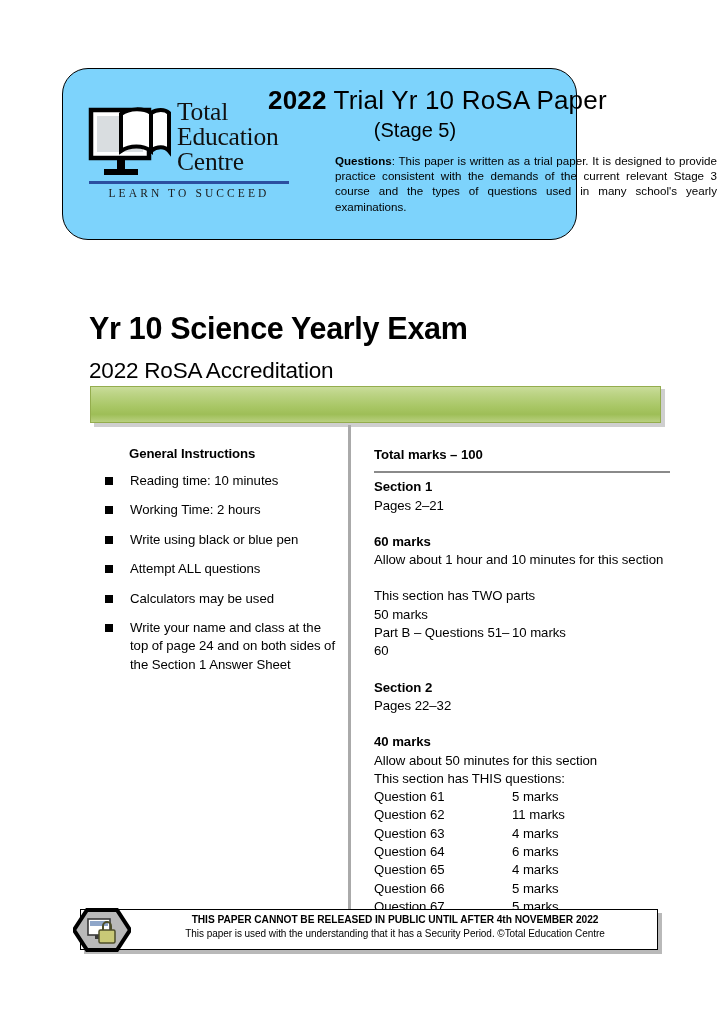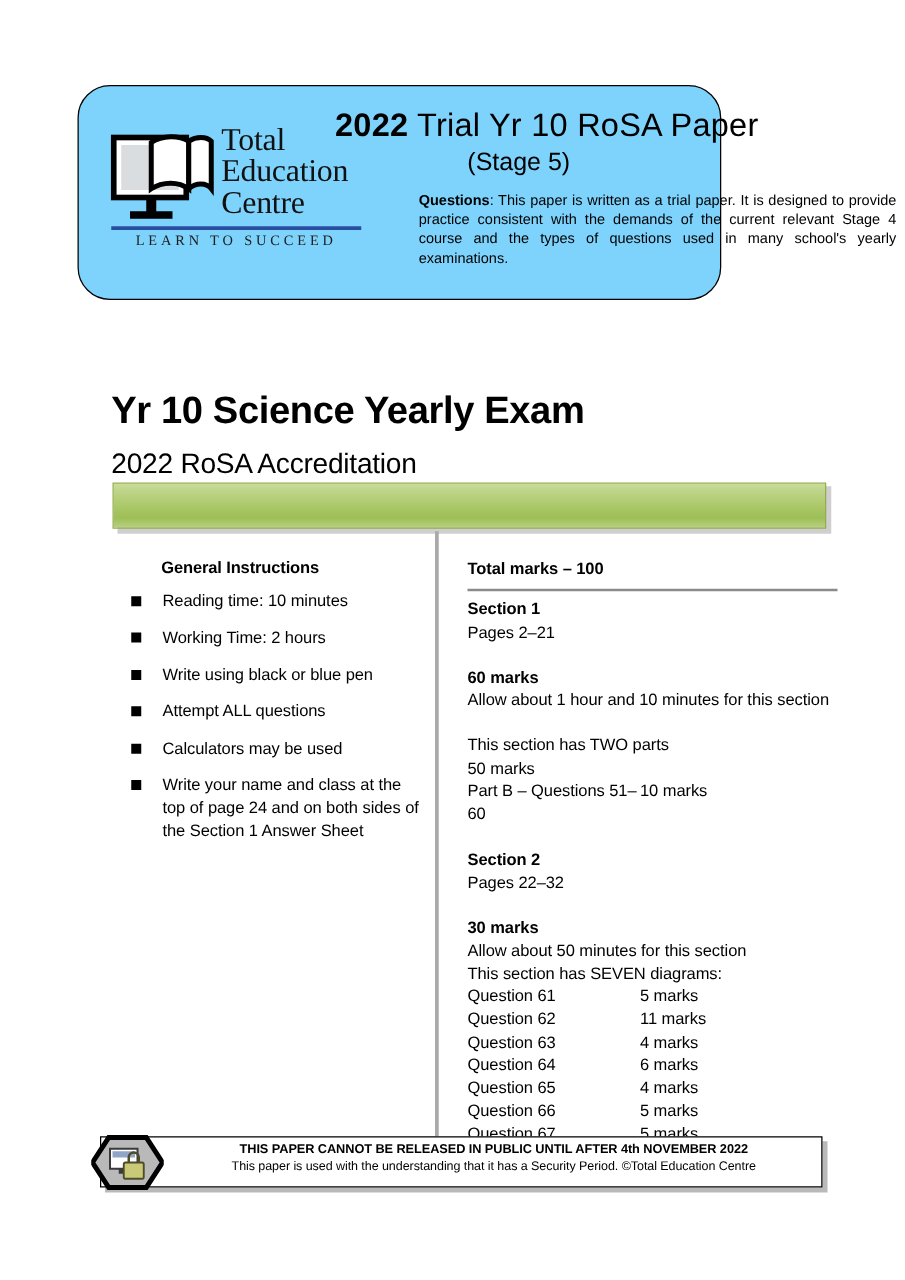--- a/index.html
+++ b/index.html
@@ -297,21 +297,21 @@
       <div>Education</div>
       <div>Centre</div>
     </div>
     <div class="logo-rule"></div>
     <div class="logo-tagline">LEARN TO SUCCEED</div>
   </div>
 
   <div class="header-right">
     <div class="paper-title"><b>2022</b><span> Trial Yr 10 RoSA Paper</span></div>
     <div class="paper-stage">(Stage 5)</div>
-    <div class="disclaimer"><b>Questions</b><span>: This paper is written as a trial paper. It is designed to provide practice consistent with the demands of the current relevant Stage 4 course and the types of questions used in many school's yearly examinations.</span></div>
+    <div class="disclaimer"><b>Questions</b><span>: This paper is written as a trial paper. It is designed to provide practice consistent with the demands of the current relevant Stage 3 course and the types of questions used in many school's yearly examinations.</span></div>
   </div>
 </div>
 
 <div class="exam-title">Yr 10 Science Yearly Exam</div>
 <div class="exam-subtitle">2022 RoSA Accreditation</div>
 
 <div class="green-bar-shadow"></div>
 <div class="green-bar"></div>
 
 <div class="col-divider"></div>
@@ -369,23 +369,23 @@
     <span class="val">10 marks</span>
   </div>
 
   <div class="rc-gap"></div>
 
   <div class="rc-bold">Section 2</div>
   <div>Pages 22–32</div>
 
   <div class="rc-gap"></div>
 
-  <div class="rc-bold">30 marks</div>
+  <div class="rc-bold">40 marks</div>
   <div>Allow about 50 minutes for this section</div>
-  <div>This section has SEVEN diagrams:</div>
+  <div>This section has THIS questions:</div>
 
   <div class="rc-row">
     <span class="lbl">Question 61</span>
     <span class="val">5 marks</span>
   </div>
   <div class="rc-row">
     <span class="lbl">Question 62</span>
     <span class="val">11 marks</span>
   </div>
   <div class="rc-row">

